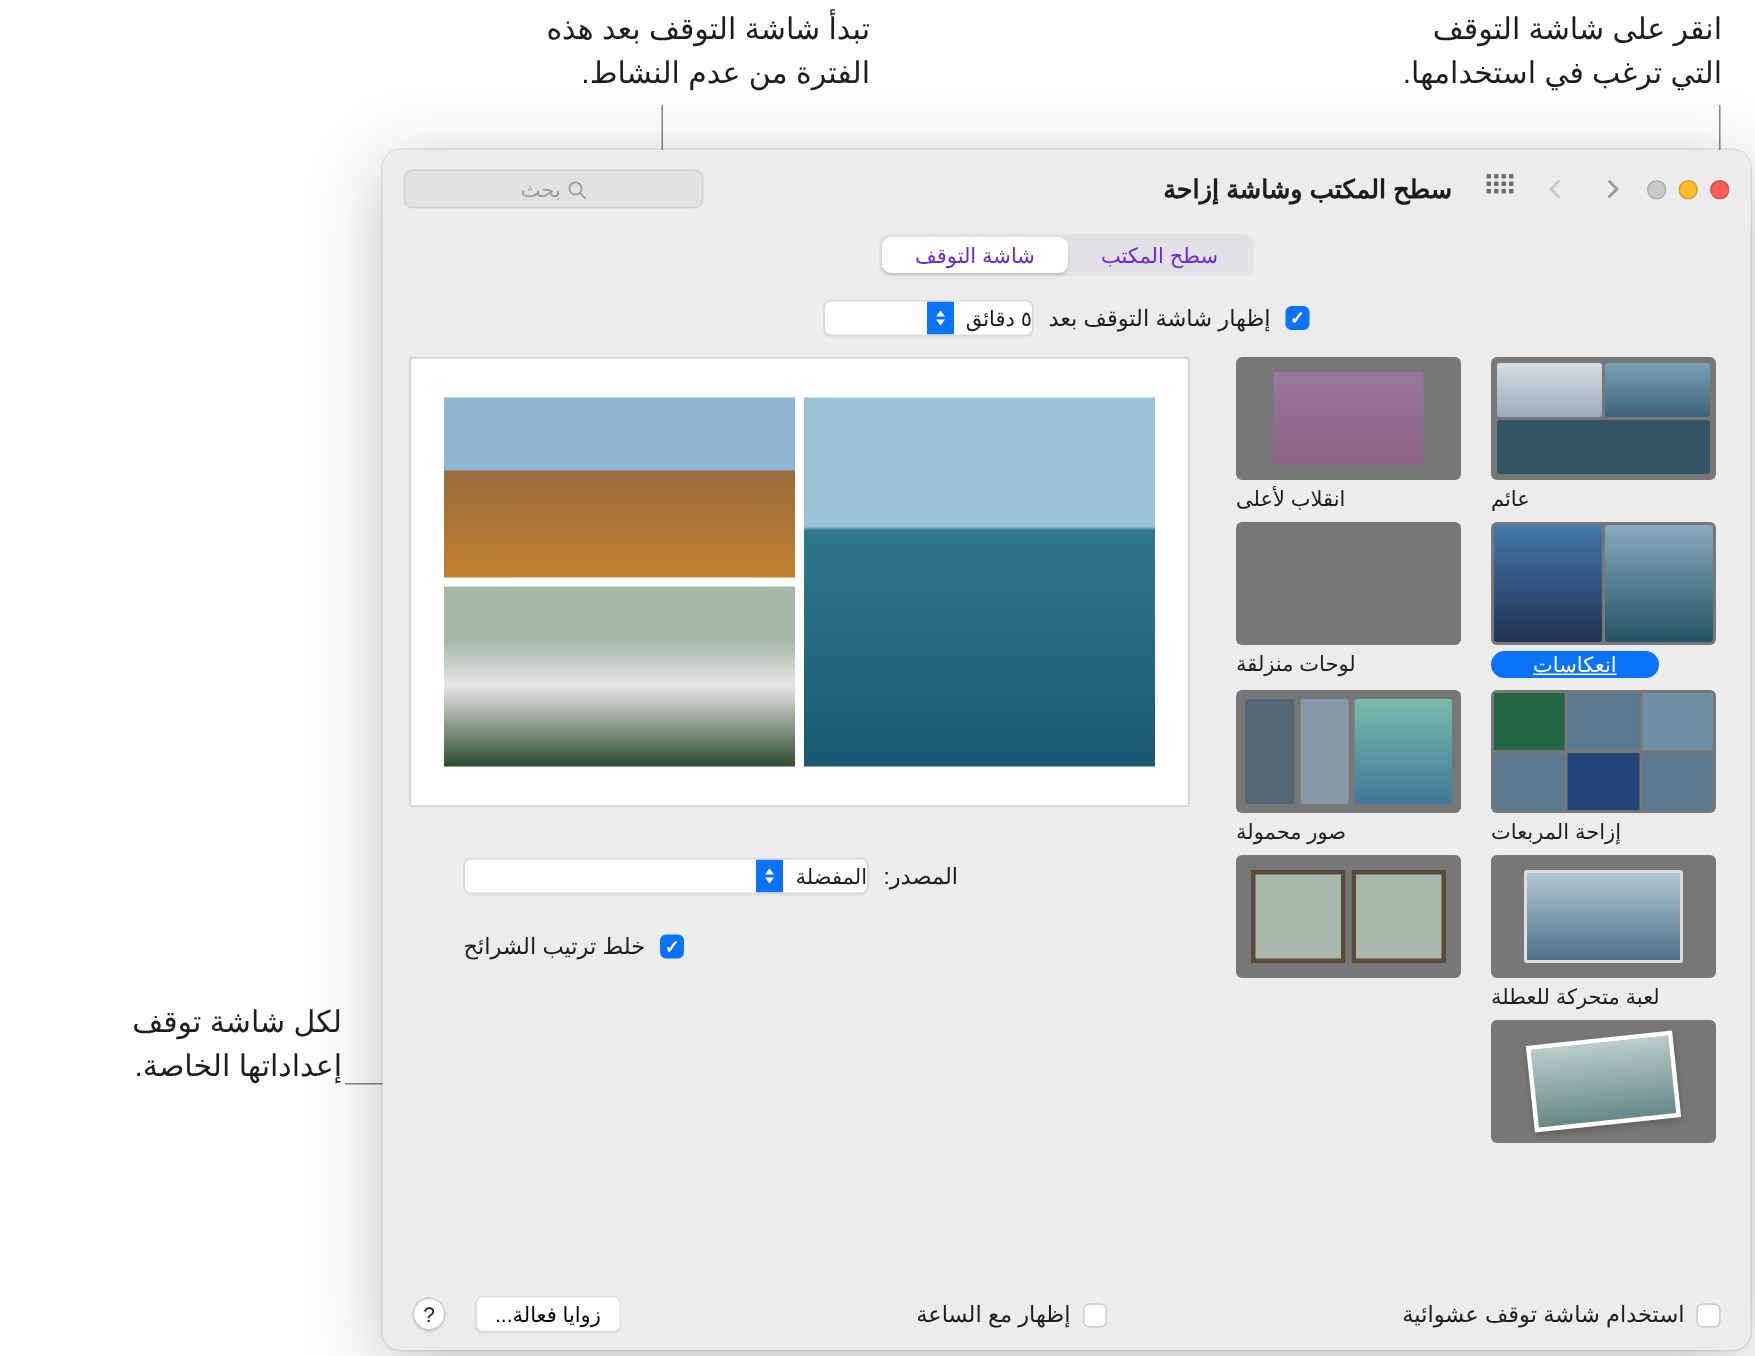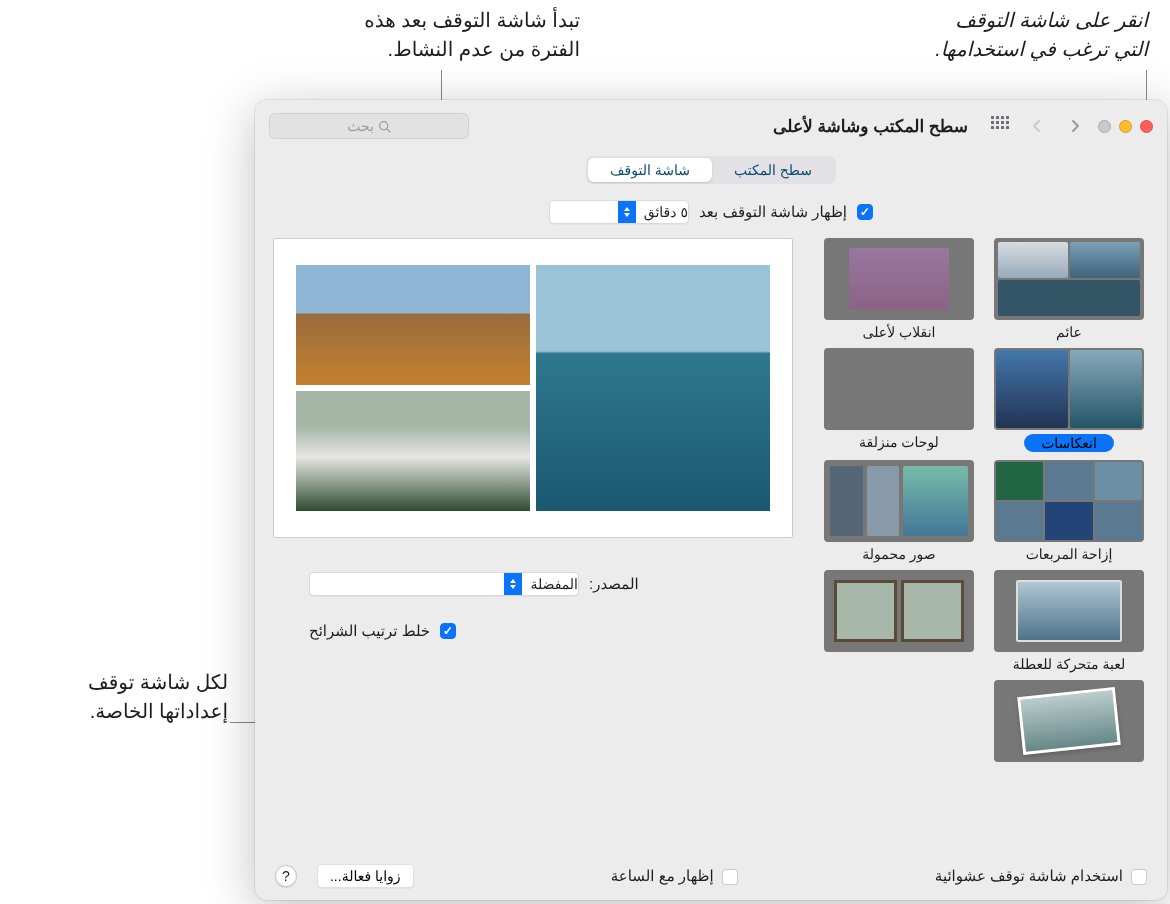--- a/index.html
+++ b/index.html
@@ -88,21 +88,21 @@
   border-radius: 7px;
   padding: 2px;
 }
 .seg button {
   border: none;
   background: transparent;
   font-family: inherit;
   font-size: 14px;
   padding: 4px 22px;
   border-radius: 6px;
-  color: #0c4a6e;
+  color: #6d28d9;
   cursor: pointer;
 }
 .seg button.active {
   background: #fff;
   box-shadow: 0 1px 2px rgba(0,0,0,.15);
 }
 .row-check {
   display: flex;
   align-items: center;
   justify-content: center;
@@ -170,37 +170,38 @@
   overflow: hidden;
 }
 .thumb-grid {
   display: grid;
   grid-template-columns: 150px 150px;
   column-gap: 20px;
   row-gap: 8px;
   justify-content: center;
 }
 .thumb {
-  text-align: center;
+  text-align: left;
   font-size: 14px;
 }
 .thumb .img {
   height: 82px;
   border-radius: 4px;
   margin-bottom: 4px;
   position: relative;
   overflow: hidden;
   background: #777;
 }
 .thumb.sel .lbl {
   display: inline-block;
   background: #0b73f7;
-  color: #000000;
+  color: #ffffff;
   border-radius: 10px;
-  padding: 1px 17px;
+  padding: 1px 28px;
+  text-decoration: underline;
 }
 .preview {
   position: absolute;
   top: 0;
   left: 0;
   width: 520px;
   height: 300px;
   background: #fff;
   border: 1px solid rgba(0,0,0,.2);
   border-radius: 2px;
@@ -298,21 +299,21 @@
 .t-holiday{background:#fff;display:flex;align-items:center;justify-content:center;}
 .t-holiday::before{content:"";width:68%;height:70%;background:linear-gradient(#b1c6d3,#4e738a);border:2px solid #ddd;border-radius:2px;}
 .t-scrap{background:#f5f0e8;position:relative;}
 .t-scrap::before{content:"";position:absolute;inset:12px 26px;background:linear-gradient(#bcc,#688);border:3px solid #fff;box-shadow:0 2px 4px rgba(0,0,0,.2);transform:rotate(-6deg);}
 .t-wall{background:#f0ede6;display:flex;gap:4px;padding:10px;}
 .t-wall i{flex:1;background:#a7b7a9;border:3px solid #5a4a3a;}
 </style>
 </head>
 <body>
 
-<div class="callout" style="top:6px; left:618px; width:530px;"><span style="white-space:pre-line;font-style:italic;">انقر على شاشة التوقف
+<div class="callout" style="top:6px; left:618px; width:530px;"><span style="white-space:pre-line;">انقر على شاشة التوقف
 التي ترغب في استخدامها.</span></div>
 <div class="callout-line" style="top:70px; right:23px; width:1px; height:365px;"></div>
 <div class="callout-line" style="top:435px; right:23px; width:95px; height:1px;"></div>
 
 <div class="callout" style="top:6px; left:260px; width:320px;"><span style="white-space:pre-line;">تبدأ شاشة التوقف بعد هذه
 الفترة من عدم النشاط.</span></div>
 <div class="callout-line" style="top:70px; left:441px; width:1px; height:178px;"></div>
 
 <div class="callout" style="top:668px; left:8px; width:220px;"><span style="white-space:pre-line;">لكل شاشة توقف
 إعداداتها الخاصة.</span></div>
@@ -347,21 +348,21 @@
           <i></i>
           <i></i>
           <i></i>
           <i></i>
           <i></i>
           <i></i>
           <i></i>
           <i></i>
         </div>
       </div>
-    <div class="wintitle">سطح المكتب وشاشة لأعلى</div>
+    <div class="wintitle">سطح المكتب وشاشة إزاحة</div>
     <div class="search">
       <svg width="13" height="13" viewBox="0 0 16 16">
           <circle cx="7" cy="7" r="5" fill="none" stroke="#9b9b9b" stroke-width="1.5"></circle>
           <line x1="11" y1="11" x2="15" y2="15" stroke="#9b9b9b" stroke-width="1.5" stroke-linecap="round"></line>
         </svg>
       <span>بحث</span>
     </div>
   </div>
 
   <div class="tabs">

